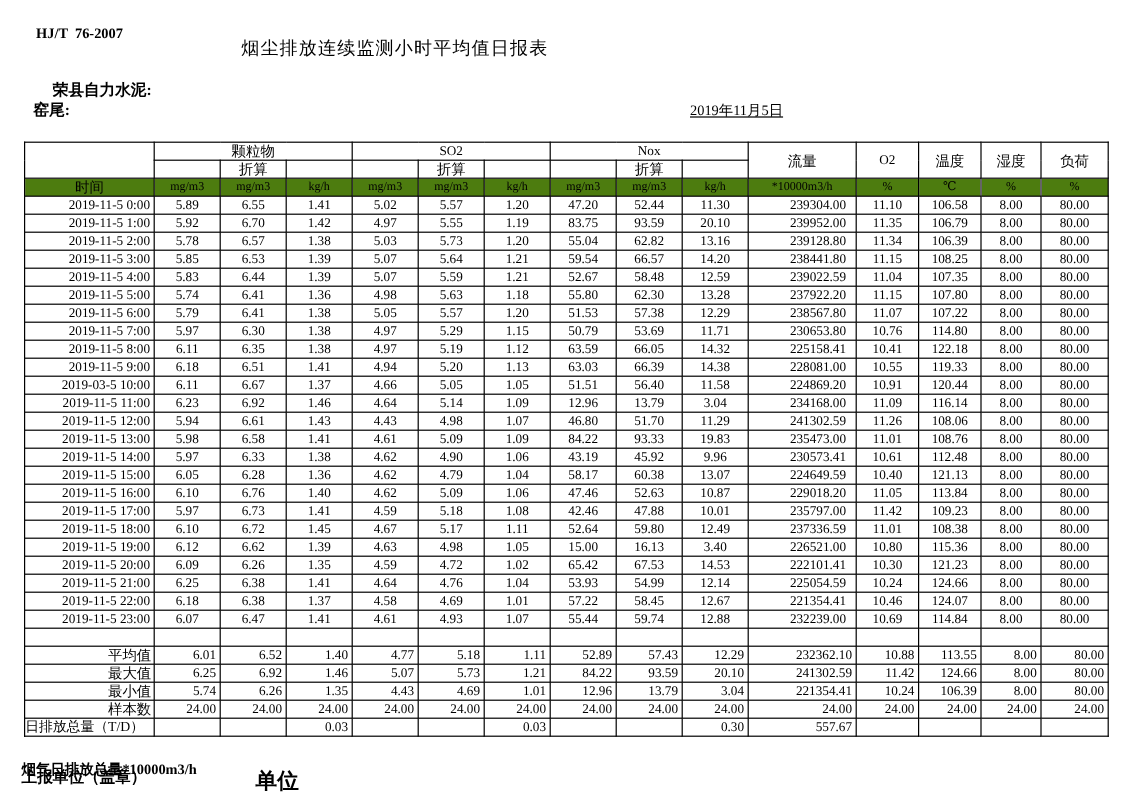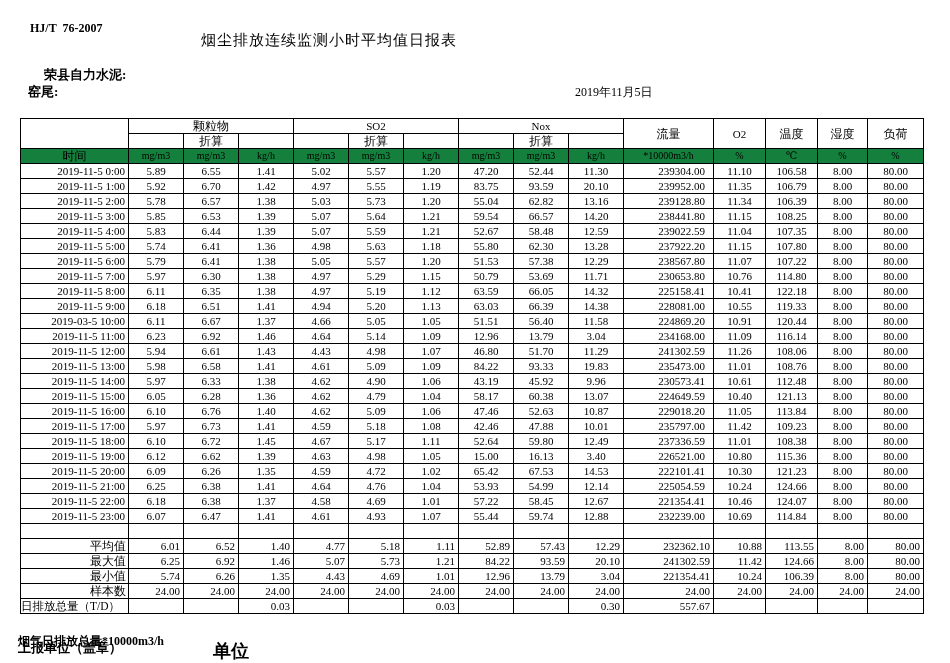--- a/index.html
+++ b/index.html
@@ -5,30 +5,30 @@
   html,body{margin:0;padding:0;}
   body{
     width:950px;height:663px;background:#ffffff;position:relative;
     font-family:"Liberation Serif","DejaVu Serif",serif;color:#000;
     overflow:hidden;
   }
   .doc-code{position:absolute;top:9px;left:30px;font-size:12px;font-weight:bold;white-space:pre;margin-top:12px;}
   .title{position:absolute;top:31px;left:0;width:658px;text-align:center;font-size:15px;font-weight:normal;letter-spacing:1px;}
   .company{position:absolute;top:66px;left:44px;font-size:13px;font-weight:bold;}
   .kiln{position:absolute;top:83px;left:28px;font-size:13px;font-weight:bold;}
-  .date{position:absolute;top:84px;left:575px;font-size:12px;}
+  .date{position:absolute;top:84px;left:575px;font-size:12px;text-decoration:underline;}
 
   table{position:absolute;top:118px;left:20px;border-collapse:collapse;table-layout:fixed;border-radius:26px;}
   td{
     border:1px solid #000;height:14px;padding:0;
     font-size:11px;line-height:14px;text-align:center;
     white-space:nowrap;overflow:hidden;vertical-align:middle;
   }
   .cjk{font-size:12px;}
-  .g{background:#15803d;margin-left:20px;}
+  .g{background:#4d7c0f;margin-left:20px;}
   td.unit{font-size:10px;}
   td.time{text-align:right;padding-right:3px;}
   td.flow{text-align:right;padding-right:8px;}
   td.sum{text-align:right;padding-right:3px;}
   td.sum-label{text-align:right;padding-right:2px;font-size:12px;}
   td.total-label{text-align:left;font-size:11.5px;margin-left:13px;}
 
   .footer1{position:absolute;top:621px;left:18px;font-size:12px;font-weight:bold;margin-top:12px;}
   .footer2{position:absolute;top:639px;left:18px;font-size:13px;font-weight:bold;}
   .footer3{position:absolute;top:639px;left:213px;font-size:18px;font-weight:bold;}

